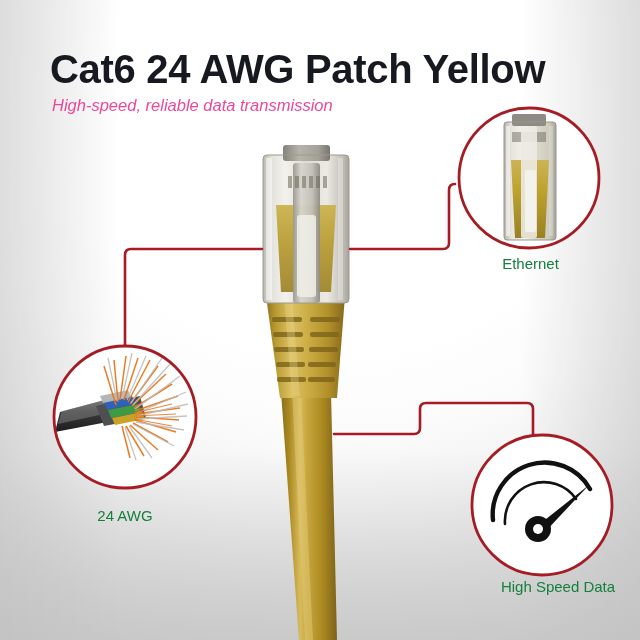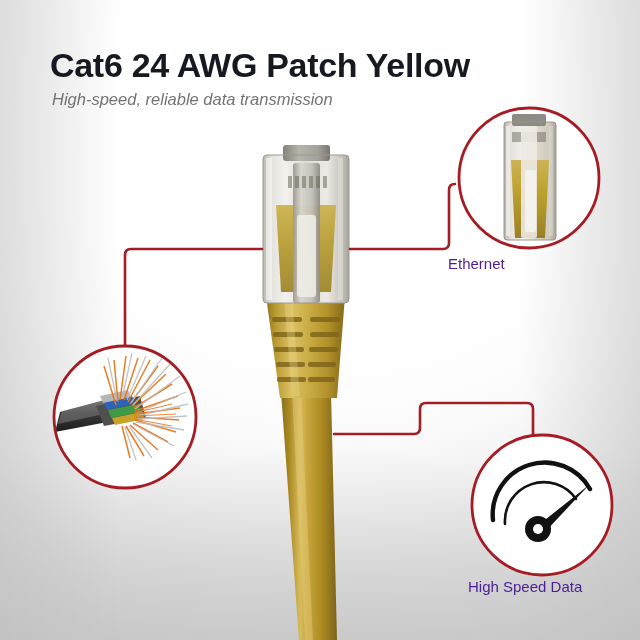--- a/index.html
+++ b/index.html
@@ -30,38 +30,38 @@
     background:linear-gradient(to left,rgba(196,196,196,.55),rgba(196,196,196,0));
   }
   .bg-edge-b{
     position:absolute;left:0;right:0;bottom:0;height:190px;
     background:linear-gradient(to top,rgba(192,192,192,.62),rgba(192,192,192,0));
   }
 
   
   .header{position:absolute;left:50px;top:48px;width:560px;}
   .title{
-    font-size:34px;font-weight:bold;color:#161a20;
+    font-size:40px;font-weight:bold;color:#161a20;
     letter-spacing:-0.3px;line-height:1.05;margin:0;white-space:nowrap;
   }
   .subtitle{
-    font-size:16.5px;font-style:italic;color:#737373;
+    font-size:16.5px;font-style:italic;color:#ec4899;
     margin:6px 0 0 2px;line-height:1.1;white-space:nowrap;
   }
 
   
   .layer{position:absolute;left:0;top:0;width:640px;height:640px;}
   .layer.lines{z-index:3;}
   .layer.cable{z-index:2;}
   .layer.circles{z-index:4;}
 
   
   .clabel{
-    position:absolute;z-index:5;text-align:left;
-    font-size:15px;color:#4c1d95;line-height:1.25;
+    position:absolute;z-index:5;text-align:center;
+    font-size:15px;color:#15803d;line-height:1.25;
   }
   #label-ethernet{left:448px;top:255px;width:165px;}
   #label-awg{left:45px;top:507px;width:160px;}
   #label-speed{left:468px;top:578px;width:180px;}
 </style>
 </head>
 <body>
 
 <div id="stage">
 
@@ -298,18 +298,21 @@
         <circle cx="538" cy="529" r="5" fill="#ffffff"></circle>
       </g>
       <circle cx="542" cy="505" r="70" fill="none" stroke="#A51C24" stroke-width="2.8"></circle>
     </g>
   </svg>
 
   <div class="clabel" id="label-ethernet">
     <div>Ethernet</div>
   </div>
 
+  <div class="clabel" id="label-awg">
+    <div>24 AWG</div>
+  </div>
 
   <div class="clabel" id="label-speed">
     <div>High Speed Data</div>
   </div>
 
 </div>
 
 </body></html>

